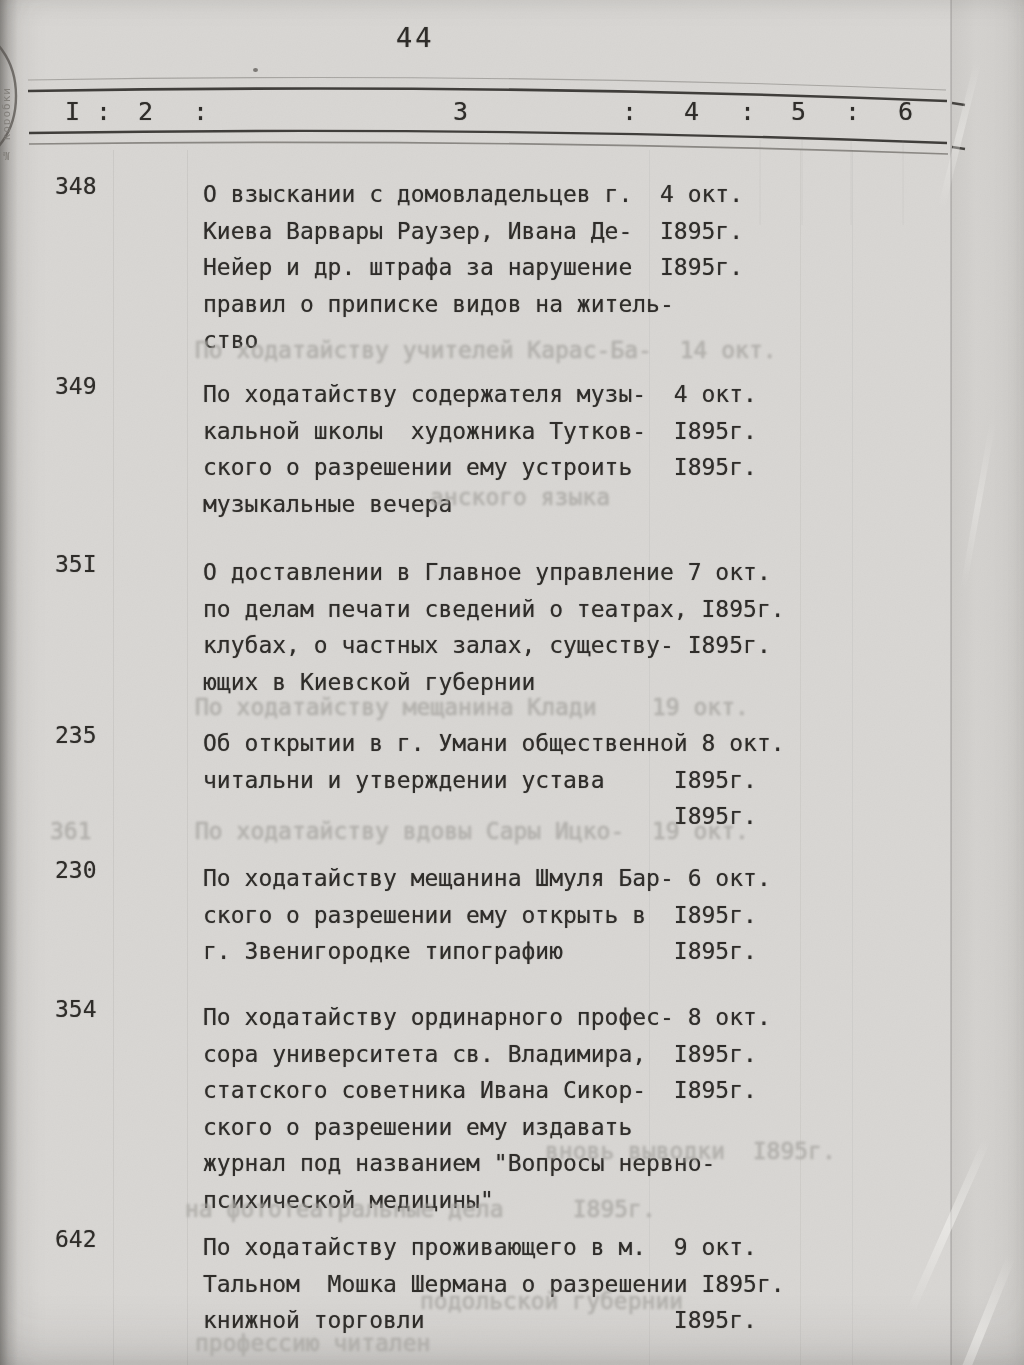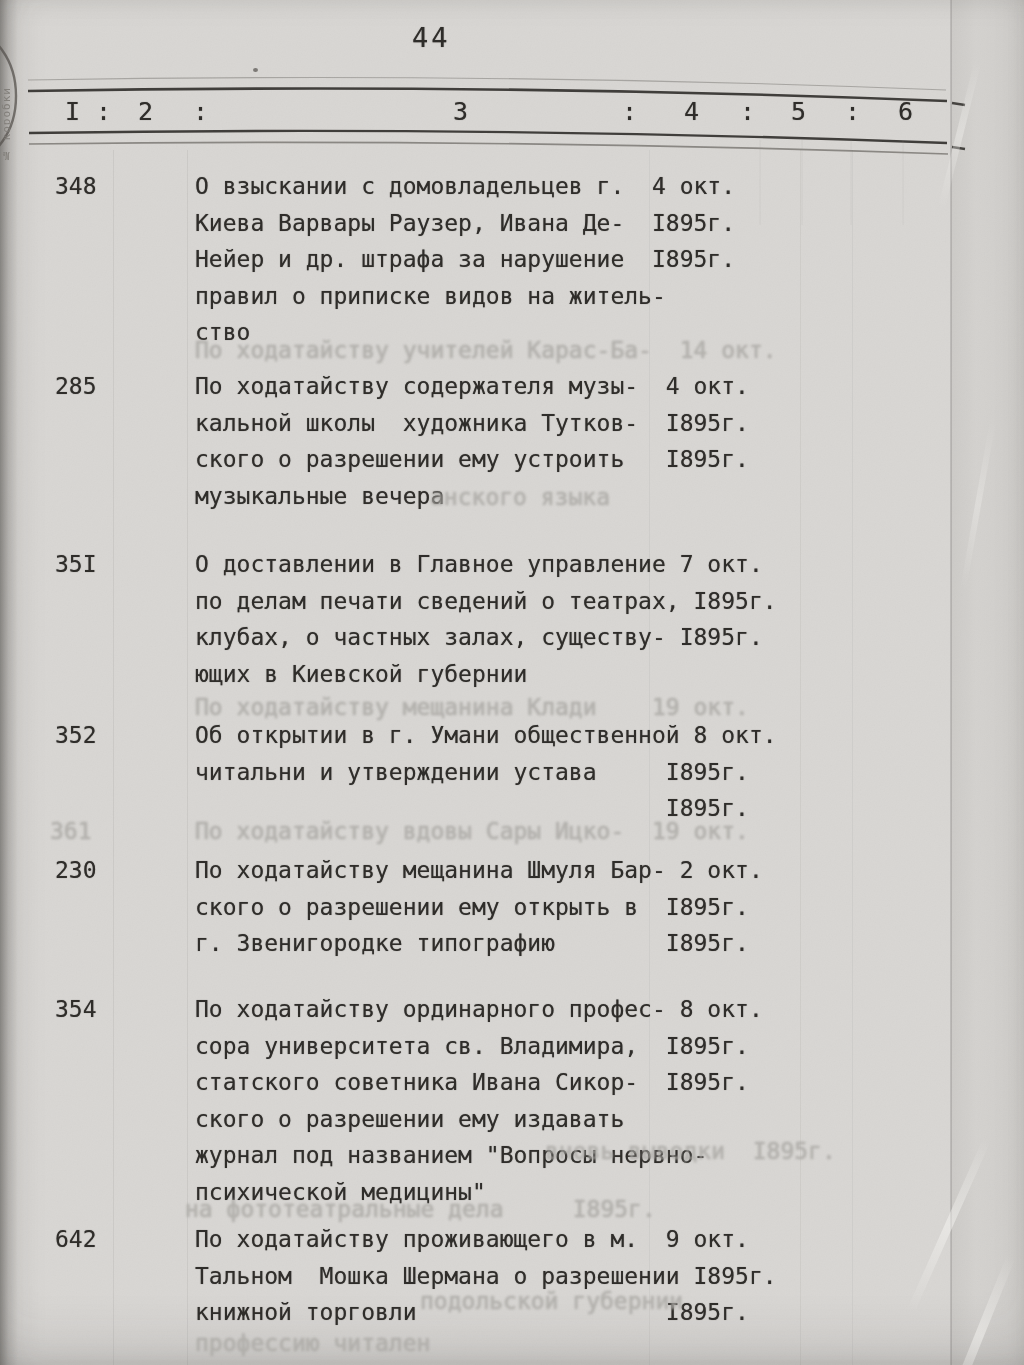--- a/index.html
+++ b/index.html
@@ -8,27 +8,27 @@
     background:#d8d6d3;
     font-family:"DejaVu Sans Mono","Liberation Mono",monospace;
     color:#2f2d2a;
     box-shadow:inset 0 -40px 70px -45px rgba(50,48,45,.30),
                inset 26px 0 48px -34px rgba(50,48,45,.38),
                inset 0 18px 50px -40px rgba(50,48,45,.18),
                inset -8px 0 22px -14px rgba(60,58,55,.20);
   }
   .typed{white-space:pre;font-size:23px;line-height:36.6px;
          text-shadow:0 0 1px rgba(47,45,42,.55);}
-  #page-num{position:absolute;left:412px;top:22px;font-size:27px;
+  #page-num{position:absolute;left:396px;top:22px;font-size:27px;
             letter-spacing:3px;text-shadow:0 0 1px rgba(47,45,42,.6);}
   .hdr-cell{position:absolute;top:97px;font-size:25px;
             text-shadow:0 0 1px rgba(47,45,42,.55);}
   .entry{position:absolute;left:0;width:1024px;height:0;}
   .entry .num{position:absolute;left:55px;top:0;}
-  .entry .body{position:absolute;left:195px;top:0;margin:0;
+  .entry .body{position:absolute;left:195px;top:0;margin:8px;
                font-family:inherit;}
   .ghost{position:absolute;font-size:23px;white-space:pre;
          color:#aeaca8;opacity:.85;filter:blur(1px);
          text-shadow:0 0 2px rgba(160,158,154,.9);}
   .vguide{position:absolute;width:1px;background:rgba(100,98,94,.10);}
   .fold{position:absolute;left:950px;top:0;width:2px;height:1365px;
         background:rgba(95,93,89,.22);}
   .right-strip{position:absolute;left:951px;top:0;width:73px;height:1365px;
         background:linear-gradient(to right,rgba(120,118,114,.12),
                    rgba(128,126,122,.05) 35%,rgba(145,143,139,.13));}
@@ -110,42 +110,42 @@
   <div id="entries">
       <div class="entry" style="top: 168px;">
         <span class="num typed">348</span>
         <pre class="body typed">О взыскании с домовладельцев г.  4 окт.
 Киева Варвары Раузер, Ивана Де-  I895г.
 Нейер и др. штрафа за нарушение  I895г.
 правил о приписке видов на житель-
 ство</pre>
       </div>
       <div class="entry" style="top: 368px;">
-        <span class="num typed">285</span>
+        <span class="num typed">349</span>
         <pre class="body typed">По ходатайству содержателя музы-  4 окт.
 кальной школы  художника Тутков-  I895г.
 ского о разрешении ему устроить   I895г.
 музыкальные вечера</pre>
       </div>
       <div class="entry" style="top: 546px;">
         <span class="num typed">35I</span>
         <pre class="body typed">О доставлении в Главное управление 7 окт.
 по делам печати сведений о театрах, I895г.
 клубах, о частных залах, существу- I895г.
 ющих в Киевской губернии</pre>
       </div>
       <div class="entry" style="top: 717px;">
-        <span class="num typed">352</span>
+        <span class="num typed">235</span>
         <pre class="body typed">Об открытии в г. Умани общественной 8 окт.
 читальни и утверждении устава     I895г.
                                   I895г.</pre>
       </div>
       <div class="entry" style="top: 852px;">
         <span class="num typed">230</span>
-        <pre class="body typed">По ходатайству мещанина Шмуля Бар- 2 окт.
+        <pre class="body typed">По ходатайству мещанина Шмуля Бар- 6 окт.
 ского о разрешении ему открыть в  I895г.
 г. Звенигородке типографию        I895г.</pre>
       </div>
       <div class="entry" style="top: 991px;">
         <span class="num typed">354</span>
         <pre class="body typed">По ходатайству ординарного профес- 8 окт.
 сора университета св. Владимира,  I895г.
 статского советника Ивана Сикор-  I895г.
 ского о разрешении ему издавать
 журнал под названием "Вопросы нервно-

